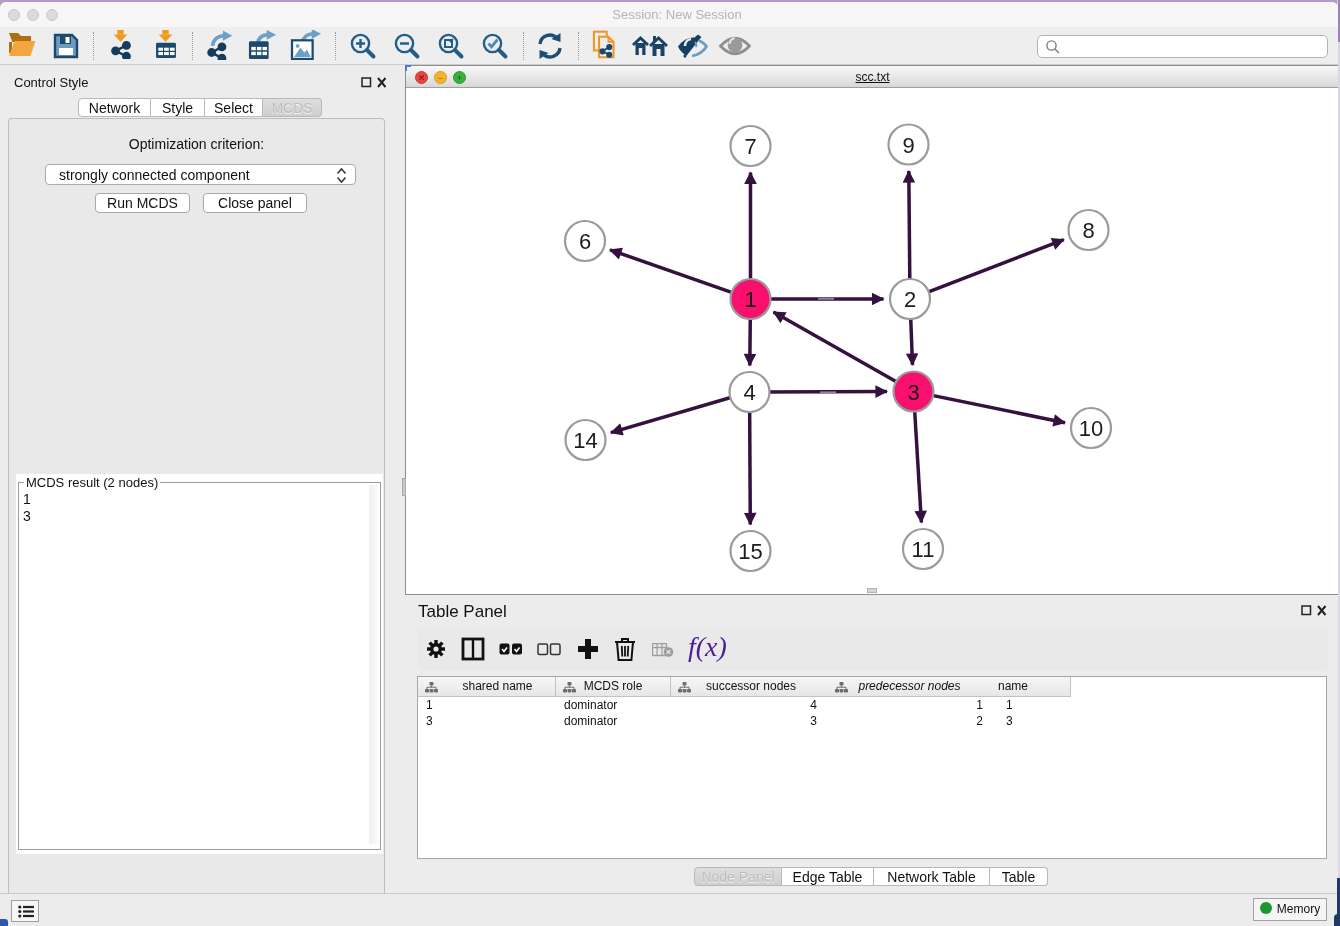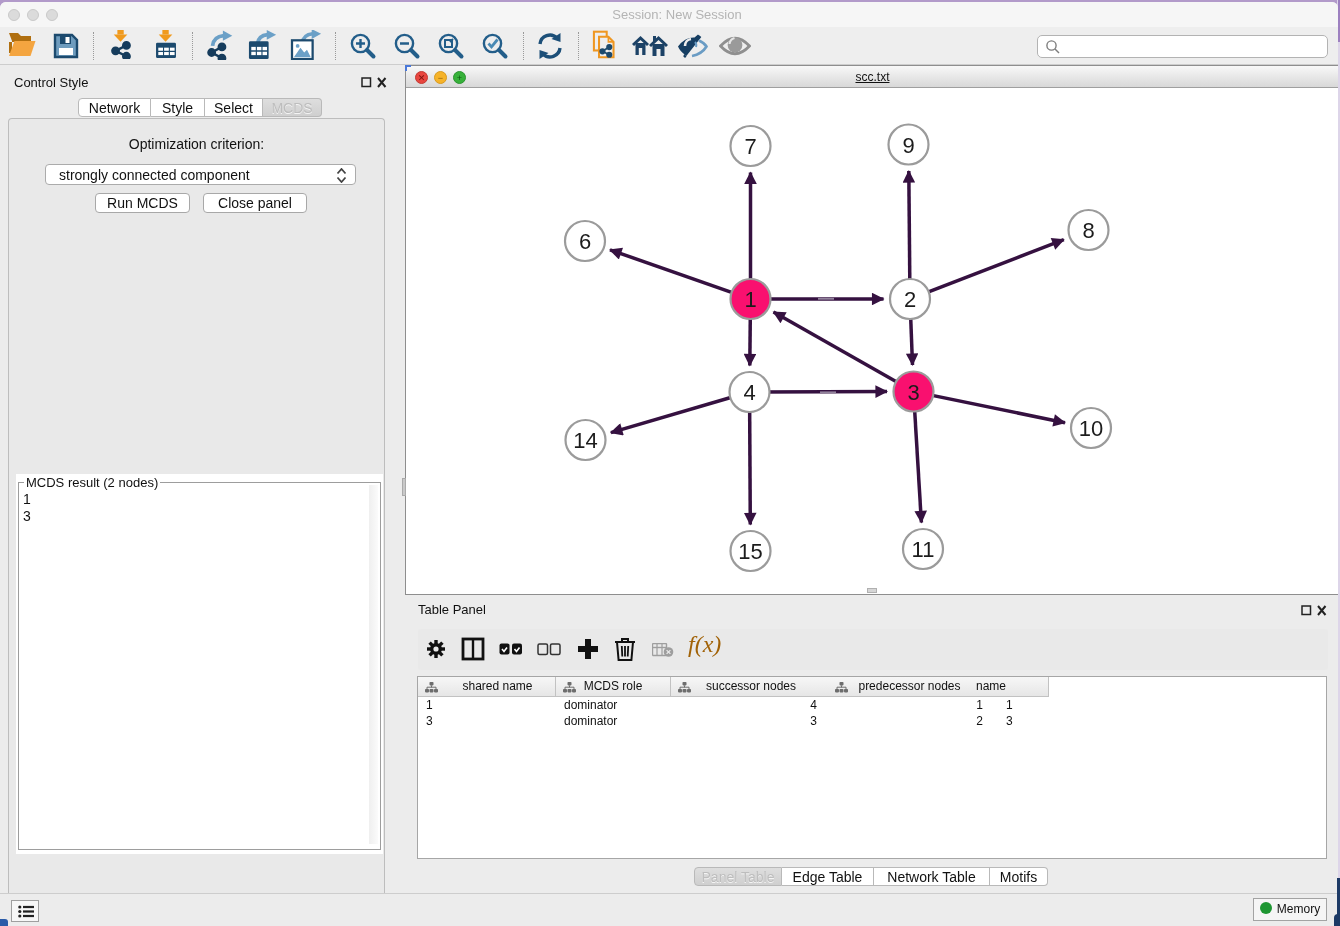--- a/index.html
+++ b/index.html
@@ -37,21 +37,21 @@
 #cp-group .gt { position:absolute; left:5px; top:-8px; background:#fff; padding:0 2px; font-size:13px; color:#111; }
 
 
 #netwin { position:absolute; left:405px; top:63px; width:935px; height:530px; background:#fff; border:1px solid #8e8e8e; }
 #nw-title { position:absolute; left:0; top:0; width:100%; height:22px; z-index:5; background:linear-gradient(#f8f8f8,#d8d8d8); border-bottom:1px solid #9f9f9f; }
 #nw-title .t { position:absolute; width:100%; text-align:center; font-size:12px; color:#111; line-height:22px;text-decoration:underline; }
 .tl { position:absolute; top:4.5px; width:13px; height:13px; border-radius:50%; font-size:9px; line-height:13px; text-align:center; }
 
 
 #tpanel { position:absolute; left:405px; top:593px; width:935px; height:298px; }
-#tp-hdr { position:absolute; left:13px; top:7px; font-size:13px; color:#111; }
+#tp-hdr { position:absolute; left:13px; top:7px; font-size:17px; color:#111; }
 #tp-toolbar { position:absolute; left:13px; top:34px; width:910px; height:41px; background:#e9e9e9; border-radius:3px; }
 #tp-table { position:absolute; left:12px; top:81px; width:910px; height:183px; background:#fff; border:1px solid #a6a6a6; }
 .th { position:absolute; top:0; height:20px; background:linear-gradient(#f7f7f7,#e6e6e6); border-right:1px solid #c2c2c2; border-bottom:1px solid #c2c2c2; font-size:12px; color:#111; text-align:center; line-height:18px; }
 .td { position:absolute; font-size:12px; color:#111; height:16px; line-height:16px; }
 
 
 #statusbar { position:absolute; left:0; top:891px; width:1338px; height:33px; border-top:1px solid #cdcdcd; background:#ececec; }
 #sb-left { position:absolute; left:11px; top:6px; width:28px; height:22px; background:#f7f7f7; border:1px solid #9f9f9f; }
 #sb-mem { position:absolute; right:11px; top:4px; width:74px; height:23px; background:#f5f5f5; border:1px solid #a3a3a3; font-size:12px; color:#111; text-align:center; line-height:21px; }
 </style>
@@ -375,21 +375,21 @@
 
       <svg style="position:absolute;left:234px;top:14px;" width="22" height="14" viewBox="0 0 22 14">
         <rect x="0.5" y="0.5" width="14" height="12" rx="1" fill="none" stroke="#9e9e9e" stroke-width="1.4"></rect>
         <line x1="0.5" y1="4.5" x2="14.5" y2="4.5" stroke="#9e9e9e" stroke-width="1.4"></line>
         <line x1="5" y1="0.5" x2="5" y2="12.5" stroke="#9e9e9e" stroke-width="1.2"></line>
         <line x1="10" y1="0.5" x2="10" y2="12.5" stroke="#9e9e9e" stroke-width="1.2"></line>
         <circle cx="16.5" cy="9" r="4.8" fill="#9e9e9e"></circle>
         <path d="M14.6,7.1 l3.8,3.8 M18.4,7.1 l-3.8,3.8" stroke="#e9e9e9" stroke-width="1.3"></path>
       </svg>
 
-      <div style="position:absolute;left:270px;top:2px;font-family:'Liberation Serif',serif;font-style:italic;font-size:24px;color:#a16207;">f(x)</div>
+      <div style="position:absolute;left:270px;top:2px;font-family:'Liberation Serif',serif;font-style:italic;font-size:28px;color:#4c1d95;">f(x)</div>
     </div>
     <div id="tp-table">
       <div class="th" style="left:0;width:138px;padding-left:22px;"><svg style="position:absolute;left:7px;top:5px;" width="13" height="11" viewBox="0 0 13 11">
             <g fill="#6d6d6d">
               <rect x="4.5" y="0" width="4" height="3.4" rx="0.8"></rect>
               <rect x="0" y="7" width="4" height="3.4" rx="0.8"></rect>
               <rect x="4.5" y="7" width="4" height="3.4" rx="0.8"></rect>
               <rect x="9" y="7" width="4" height="3.4" rx="0.8"></rect>
               <path d="M6.5,3.4 v2 M2,7 v-1.8 h9 v1.8" fill="none" stroke="#6d6d6d" stroke-width="1"></path>
             </g>
@@ -405,45 +405,45 @@
           </svg>MCDS role</div>
       <div class="th" style="left:253px;width:161px;"><svg style="position:absolute;left:7px;top:5px;" width="13" height="11" viewBox="0 0 13 11">
             <g fill="#6d6d6d">
               <rect x="4.5" y="0" width="4" height="3.4" rx="0.8"></rect>
               <rect x="0" y="7" width="4" height="3.4" rx="0.8"></rect>
               <rect x="4.5" y="7" width="4" height="3.4" rx="0.8"></rect>
               <rect x="9" y="7" width="4" height="3.4" rx="0.8"></rect>
               <path d="M6.5,3.4 v2 M2,7 v-1.8 h9 v1.8" fill="none" stroke="#6d6d6d" stroke-width="1"></path>
             </g>
           </svg>successor nodes</div>
-      <div class="th" style="left:410px;width:164px;"><svg style="position:absolute;left:7px;top:5px;" width="13" height="11" viewBox="0 0 13 11">
+      <div class="th" style="left:410px;width:164px;font-style:italic;"><svg style="position:absolute;left:7px;top:5px;" width="13" height="11" viewBox="0 0 13 11">
             <g fill="#6d6d6d">
               <rect x="4.5" y="0" width="4" height="3.4" rx="0.8"></rect>
               <rect x="0" y="7" width="4" height="3.4" rx="0.8"></rect>
               <rect x="4.5" y="7" width="4" height="3.4" rx="0.8"></rect>
               <rect x="9" y="7" width="4" height="3.4" rx="0.8"></rect>
               <path d="M6.5,3.4 v2 M2,7 v-1.8 h9 v1.8" fill="none" stroke="#6d6d6d" stroke-width="1"></path>
             </g>
           </svg>predecessor nodes</div>
-      <div class="th" style="left:548px;width:83px;padding-right:32px;">name</div>
+      <div class="th" style="left:570px;width:83px;padding-right:32px;">name</div>
       <div class="td" style="left:8px;top:20px;">1</div>
       <div class="td" style="left:146px;top:20px;">dominator</div>
       <div class="td" style="left:253px;top:20px;width:146px;text-align:right;">4</div>
       <div class="td" style="left:414px;top:20px;width:151px;text-align:right;">1</div>
       <div class="td" style="left:588px;top:20px;">1</div>
       <div class="td" style="left:8px;top:36px;">3</div>
       <div class="td" style="left:146px;top:36px;">dominator</div>
       <div class="td" style="left:253px;top:36px;width:146px;text-align:right;">3</div>
       <div class="td" style="left:414px;top:36px;width:151px;text-align:right;">2</div>
       <div class="td" style="left:588px;top:36px;">3</div>
     </div>
-    <div class="tab sel" style="left:289px;top:272px;width:88px;border-radius:4px 0 0 4px;">Panel Table</div>
+    <div class="tab sel" style="left:289px;top:272px;width:88px;border-radius:4px 0 0 4px;">Node Panel</div>
     <div class="tab" style="left:377px;top:272px;width:92px;border-left:none;">Edge Table</div>
     <div class="tab" style="left:469px;top:272px;width:116px;border-left:none;">Network Table</div>
-    <div class="tab" style="left:585px;top:272px;width:58px;border-left:none;border-radius:0 4px 4px 0;">Motifs</div>
+    <div class="tab" style="left:585px;top:272px;width:58px;border-left:none;border-radius:0 4px 4px 0;">Table</div>
   </div>
   <div id="statusbar">
     <div id="sb-left">
       <svg style="position:absolute;left:6px;top:4px;" width="16" height="13" viewBox="0 0 16 13">
         <g fill="#222">
           <circle cx="1.8" cy="2" r="1.6"></circle>
             <circle cx="1.8" cy="6.5" r="1.6"></circle>
             <circle cx="1.8" cy="11" r="1.6"></circle>
           <rect x="5" y="0.9" width="11" height="2.2"></rect>
             <rect x="5" y="5.4" width="11" height="2.2"></rect>

